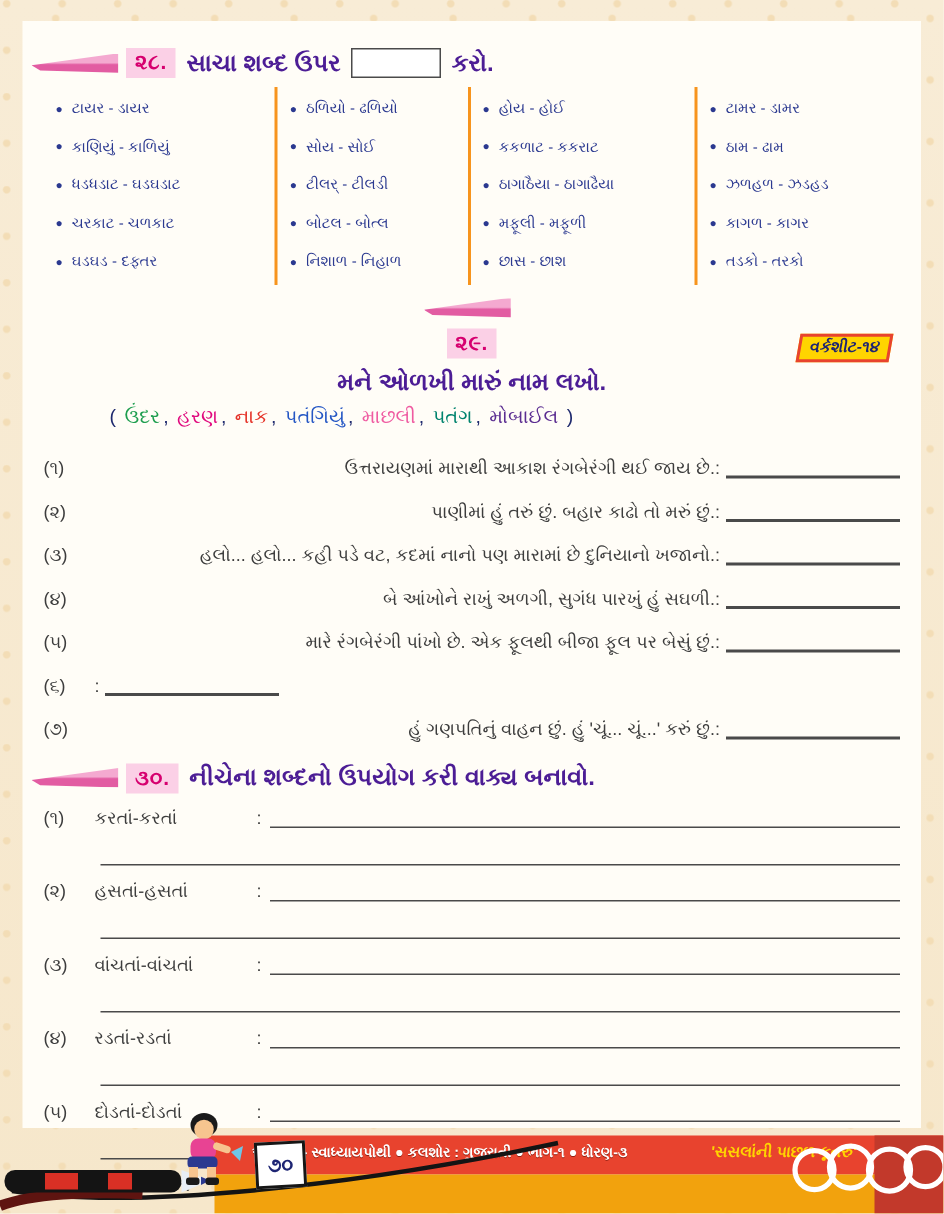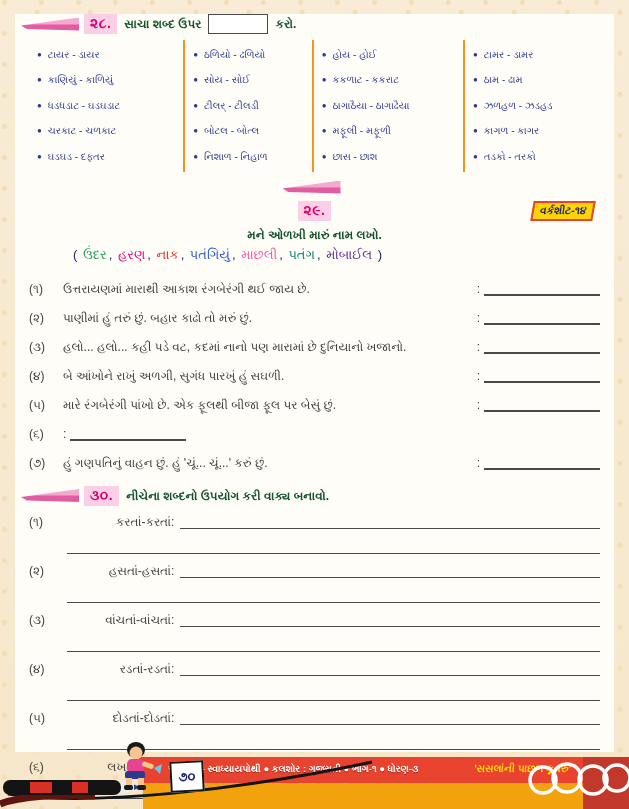--- a/index.html
+++ b/index.html
@@ -14,29 +14,29 @@
       radial-gradient(circle at 70% 30%, #f3ddb6 0 2px, transparent 3px),
       radial-gradient(circle at 40% 80%, #f0d8ae 0 2px, transparent 3px),
       linear-gradient(180deg,#f8ecd6,#f6e7cb);
     background-size:37px 31px,53px 41px,61px 47px,100% 100%;
   }
   .content{position:absolute;left:15px;top:14px;width:599px;height:738px;
     background:#fffdf7;padding:0 14px;box-sizing:border-box;}
 
   
   .ex-header{position:relative;display:flex;align-items:center;gap:7px;}
-  .ex-header.h28{}
+  .ex-header.h28{margin-top:18px;}
   .ex-header.h29{margin-top:9px;flex-direction:column;}
   .ex-header.h30{margin-top:16px;text-align:center;}
   .ribbon{width:58px;height:13px;margin-left:-8px;margin-right:-2px;
     background:linear-gradient(180deg,#f4a9d0 45%,#e25ca2 55%);
     clip-path:polygon(0 62%,100% 0,100% 100%,10% 88%);flex:0 0 auto;}
   .ex-num{background:#fbd0e6;color:#d6006f;font-weight:bold;font-size:14px;
     padding:1px 6px 2px;letter-spacing:.5px;}
-  .ex-title{color:#14532d;font-weight:bold;font-size:12px;}
+  .ex-title{color:#4c1d95;font-weight:bold;font-size:16px;}
   .blank-box{display:inline-block;width:58px;height:18px;background:#fff;
     border:1.6px solid #4a4a4a;vertical-align:middle;}
   .badge{position:absolute;right:6px;top:50%;transform:translateY(-50%) skewX(-10deg);
     background:#ffd400;border:2px solid #e8432e;color:#1d2473;font-weight:bold;
     font-size:10.5px;padding:1px 6px 2px;}
 
   
   .word-table{display:flex;margin-top:6px;}
   .wt-col{padding:2px 4px 2px 8px;box-sizing:border-box;}
   .wt-col:nth-child(1){flex:0 0 27%;}
@@ -46,29 +46,29 @@
   .wt-col + .wt-col{border-left:2.5px solid #f7941d;}
   .wt-row{display:flex;align-items:center;gap:6px;height:25.5px;}
   .bullet{color:#2b3990;font-size:8px;line-height:1;flex:0 0 auto;}
   .pair-text{color:#2b3990;font-size:10px;white-space:nowrap;}
 
   
   .options-line{margin:5px 0 4px 44px;font-size:13px;font-weight:normal;color:#1f2a6e;}
   .options-line .opt{margin:0 2px;}
   .q-row{display:flex;align-items:flex-end;height:29px;}
   .q-num{flex:0 0 34px;color:#3d3d3d;font-size:12px;}
-  .q-text{flex:1;color:#3d3d3d;font-size:12px;}
+  .q-text{flex:1;color:#3d3d3d;font-size:12px;text-align:right;}
   .q-colon{flex:0 0 auto;color:#3d3d3d;font-size:12px;margin-right:4px;}
   .q-line{flex:0 0 116px;border-bottom:2px solid #4a4a4a;height:13px;}
 
   
   .s-item{height:49px;}
   .s-row1{display:flex;align-items:flex-end;height:23px;}
   .s-num{flex:0 0 34px;color:#3d3d3d;font-size:12px;}
-  .s-word{flex:0 0 108px;color:#3d3d3d;font-size:12px;text-align:right;}
+  .s-word{flex:0 0 108px;color:#3d3d3d;font-size:12px;}
   .s-colon{flex:0 0 auto;color:#3d3d3d;font-size:12px;margin-right:6px;}
   .s-line{flex:1;border-bottom:1.6px solid #4a4a4a;height:13px;}
   .s-row2{margin-left:38px;height:24px;border-bottom:1.6px solid #4a4a4a;}
 
   
   .footer{position:absolute;left:0;bottom:0;width:629px;height:57px;}
   .red-band{position:absolute;left:138px;top:5px;right:0;height:26px;background:#e8432e;}
   .orange-band{position:absolute;left:143px;top:31px;right:0;height:26px;background:#f2a20d;}
   .dark-panel{position:absolute;right:0;top:5px;width:46px;height:52px;background:#c2392b;}
   .book-info{position:absolute;left:168px;top:11px;color:#fff;font-weight:bold;font-size:9.5px;

